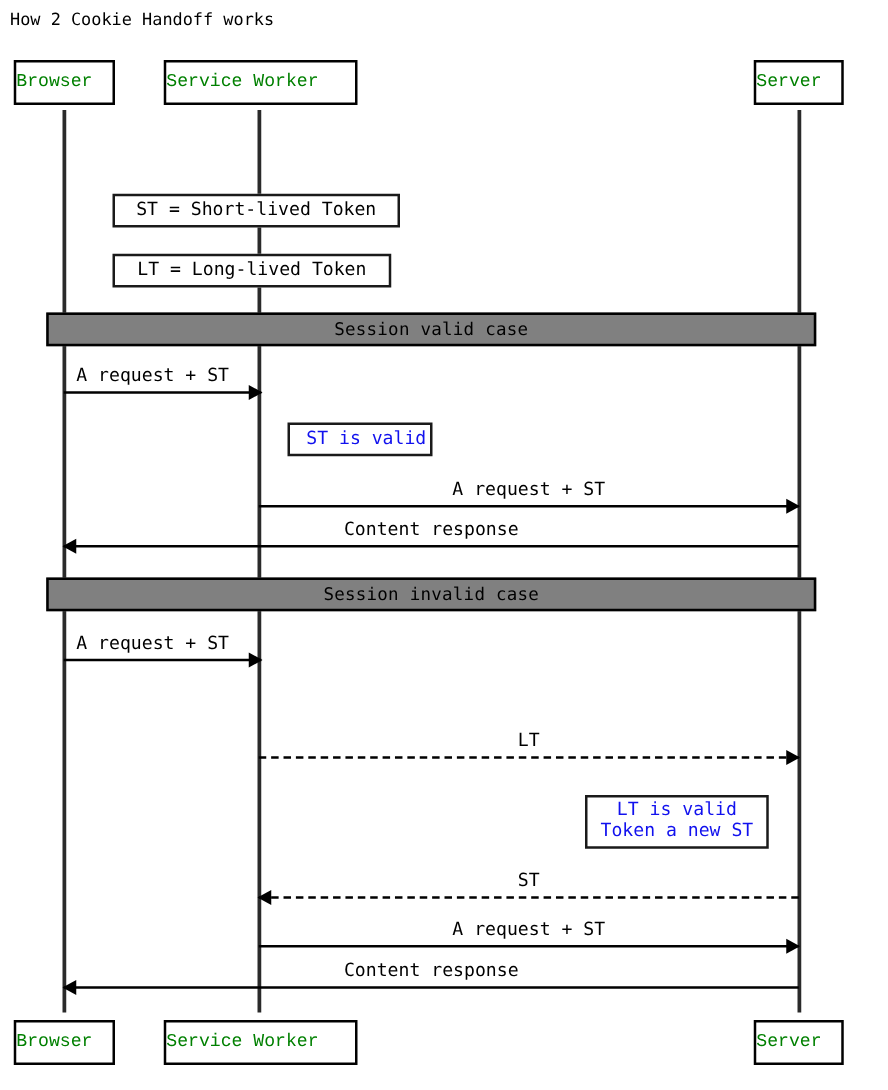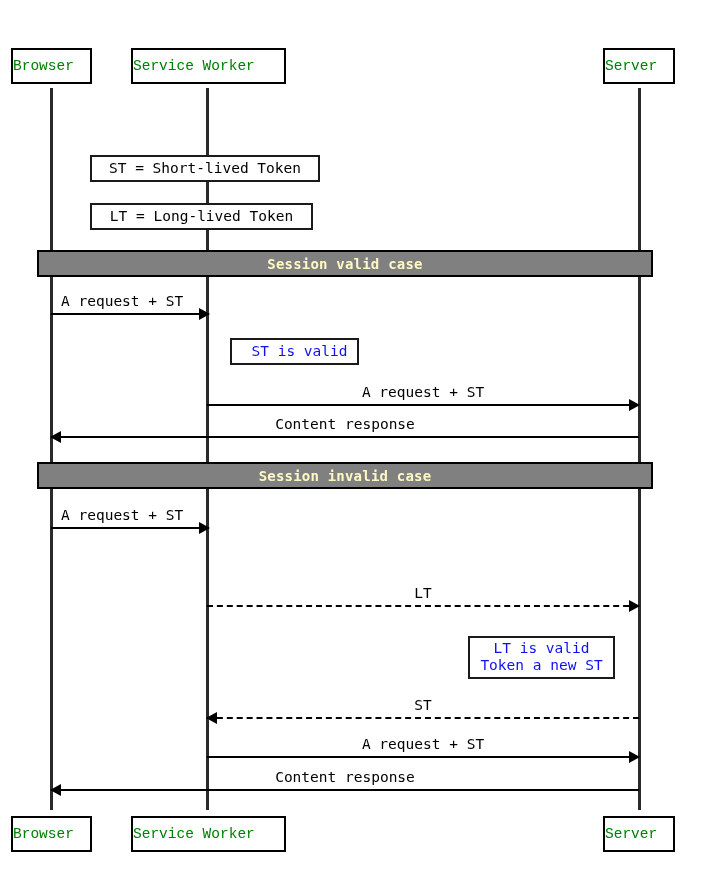--- a/index.html
+++ b/index.html
@@ -39,21 +39,21 @@
   }
   .note.black{color:#000000;}
   .note.blue{color:#1111ee;}
   .note.red{color:#ee0000;}
   .note .nline{display:block;}
 
   
   .divider{
     position:absolute;box-sizing:border-box;
     background:#808080;border:2px solid #000000;
-    color:#fef9c3;font-size:14px;font-weight:bold;
+    color:#000000;font-size:14px;font-weight:normal;
     display:flex;align-items:center;justify-content:center;
     white-space:nowrap;z-index:8;letter-spacing:0.2px;
   }
 
   
   .msg{position:absolute;z-index:5;height:0;}
   .msg .line{
     position:absolute;left:0;top:0;width:100%;height:0;
     border-top:2px solid #000000;
   }
@@ -73,20 +73,21 @@
     text-align:center;
   }
   .msg .label.center{left:0;width:100%;}
   .msg .label.lead{left:10px;}
 </style>
 </head>
 <body>
 
 <div id="diagram">
 
+  <div class="title">How 2 Cookie Handoff works</div>
 
   <div class="lifeline" style="left:50px;top:88px;height:722px;"></div>
   <div class="lifeline" style="left:206px;top:88px;height:722px;"></div>
   <div class="lifeline" style="left:638px;top:88px;height:722px;"></div>
 
   <div class="participant" style="left:11px;top:48px;width:81px;height:36px;">
     <span>Browser</span>
   </div>
   <div class="participant" style="left:131px;top:48px;width:155px;height:36px;">
     <span>Service Worker</span>
@@ -105,21 +106,21 @@
   <div class="divider" style="left:37px;top:250px;width:616px;height:27px;">
     <span>Session valid case</span>
   </div>
 
   <div class="msg" style="left:51px;top:313px;width:158px;">
     <span class="label lead">A request + ST</span>
     <span class="line"></span>
     <span class="head right"></span>
   </div>
 
-  <div class="note blue" style="left:230px;top:338px;width:129px;height:27px;padding-left:16px;">
+  <div class="note blue" style="left:230px;top:338px;width:116px;height:27px;padding-left:16px;">
     <span class="nline">ST is valid</span>
   </div>
 
   <div class="msg" style="left:207px;top:404px;width:432px;">
     <span class="label center">A request + ST</span>
     <span class="line"></span>
     <span class="head right"></span>
   </div>
 
   <div class="msg" style="left:51px;top:436px;width:588px;">

